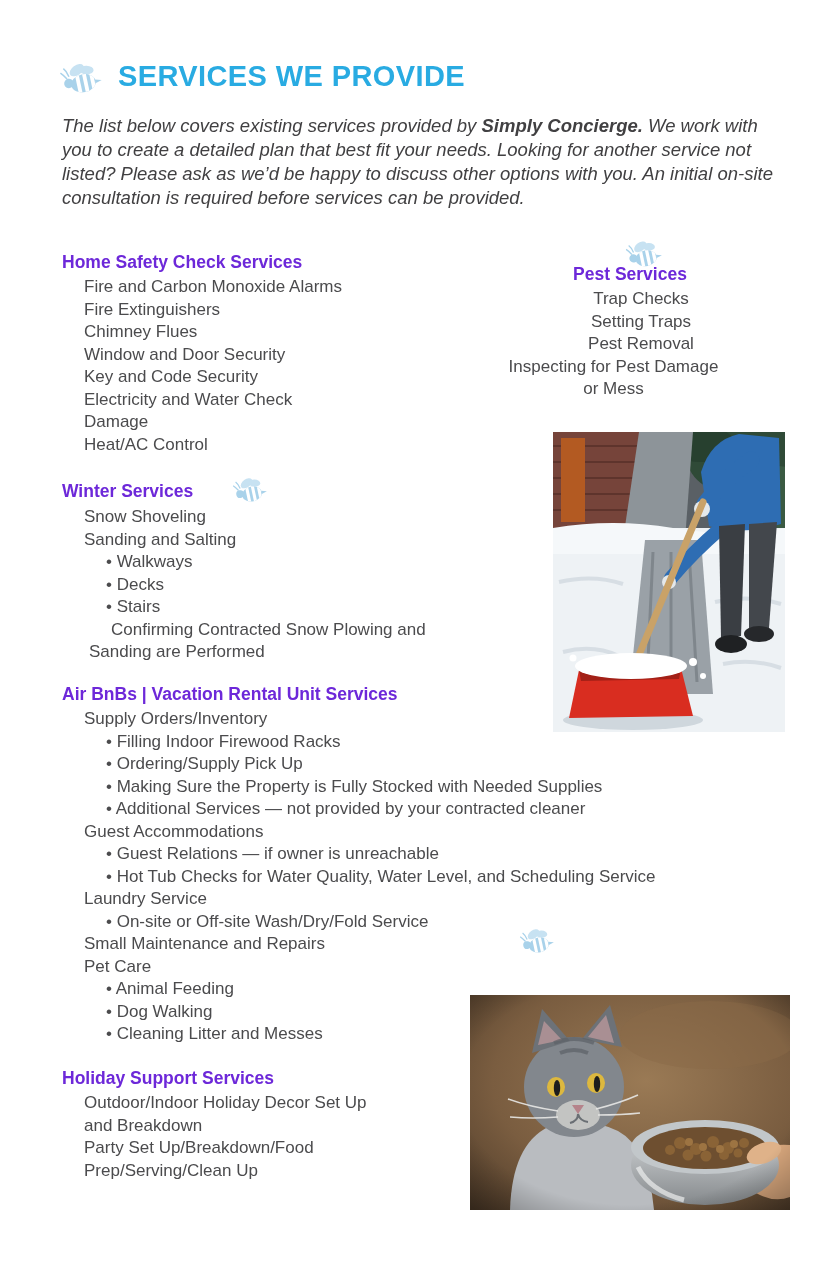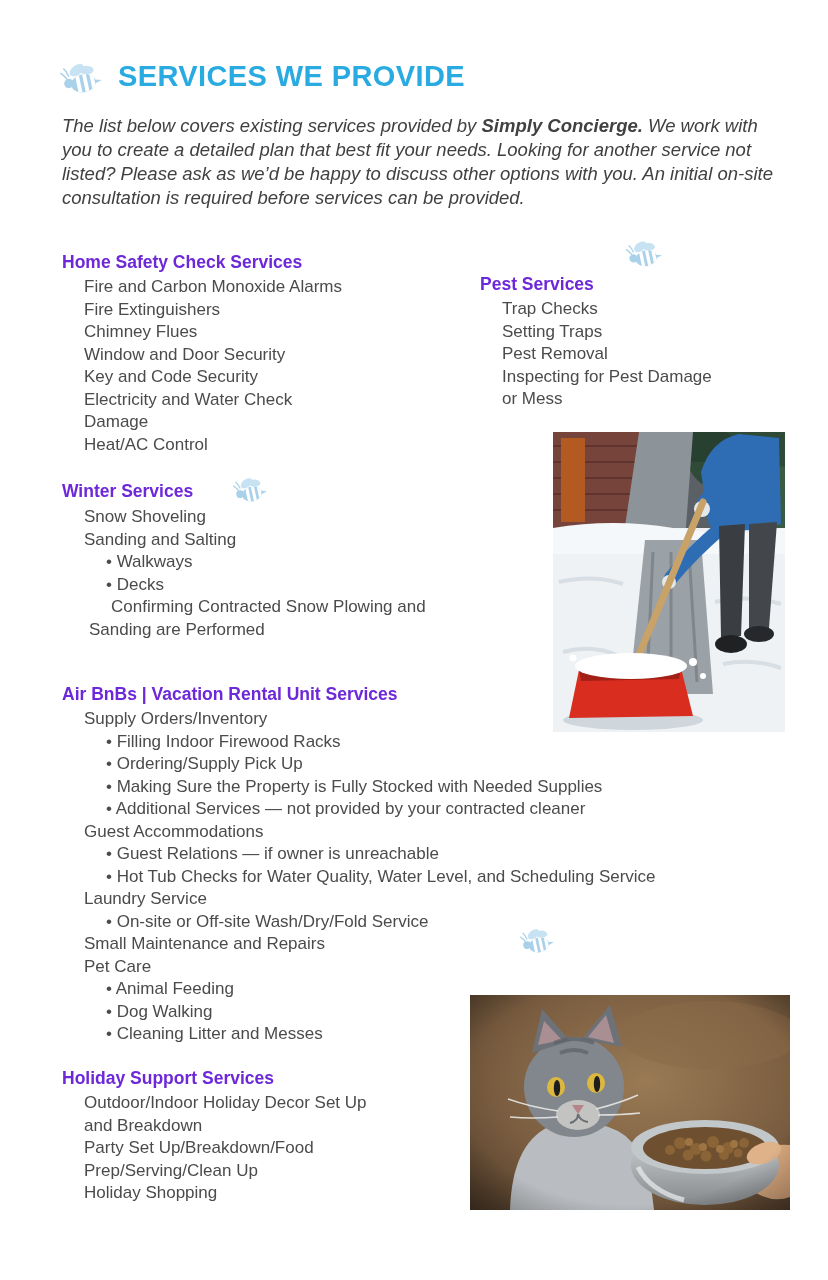--- a/index.html
+++ b/index.html
@@ -48,21 +48,21 @@
     color: #4b4b4d;
   }
   .svc-list li { padding-left: 22px; }
   .svc-list li.l2 { padding-left: 44px; }
   .svc-list li.hang { padding-left: 0; text-indent: 22px; margin-left: 27px; }
 
   .home-safety { top: 252px; left: 62px; width: 410px; }
   .home-safety li.wrapA { max-width: 255px; }
 
   .pest-bee { top: 238px; left: 624px; }
-  .pest { top: 274px; left: 480px; width: 300px; }
+  .pest { top: 264px; left: 480px; width: 300px; text-align: center; }
   .pest li.wrapB { max-width: 245px; }
 
   .photo-snow { top: 432px; left: 553px; width: 232px; height: 300px; }
 
   .winter { top: 479px; left: 62px; width: 470px; }
   .winter-title-row { display: flex; align-items: center; }
   .winter-title-row .bee { margin-left: 38px; margin-top: -4px; }
   .winter li.hang { max-width: 352px; }
 
   .airbnb { top: 684px; left: 62px; width: 724px; }
@@ -201,20 +201,21 @@
       <h2 class="section-title">Winter Services</h2>
       <svg class="bee bee-sm" viewBox="0 0 48 40">
           <use href="#bee-shape"></use>
         </svg>
     </div>
     <ul class="svc-list">
       <li>Snow Shoveling</li>
       <li>Sanding and Salting</li>
       <li class="l2">• Walkways</li>
       <li class="l2">• Decks</li>
+      <li class="l2">• Stairs</li>
       <li class="hang">Confirming Contracted Snow Plowing and Sanding are Performed</li>
     </ul>
   </div>
 
   <div class="abs airbnb">
     <h2 class="section-title">Air BnBs | Vacation Rental Unit Services</h2>
     <ul class="svc-list">
       <li>Supply Orders/Inventory</li>
       <li class="l2">• Filling Indoor Firewood Racks</li>
       <li class="l2">• Ordering/Supply Pick Up</li>
@@ -237,21 +238,20 @@
     <svg class="bee bee-sm" viewBox="0 0 48 40">
         <use href="#bee-shape"></use>
       </svg>
   </div>
 
   <div class="abs holiday">
     <h2 class="section-title">Holiday Support Services</h2>
     <ul class="svc-list">
       <li>Outdoor/Indoor Holiday Decor Set Up and Breakdown</li>
       <li>Party Set Up/Breakdown/Food Prep/Serving/Clean Up</li>
-      <li>Holiday Shopping</li>
     </ul>
   </div>
 
   <div class="abs photo-cat">
     <svg class="photo" viewBox="0 0 320 215" preserveAspectRatio="none" role="img">
       <defs>
         <radialGradient id="catbg" cx="55%" cy="40%" r="80%">
           <stop offset="0%" stop-color="#9a7a55"></stop>
           <stop offset="60%" stop-color="#7a5d40"></stop>
           <stop offset="100%" stop-color="#4e3b29"></stop>

